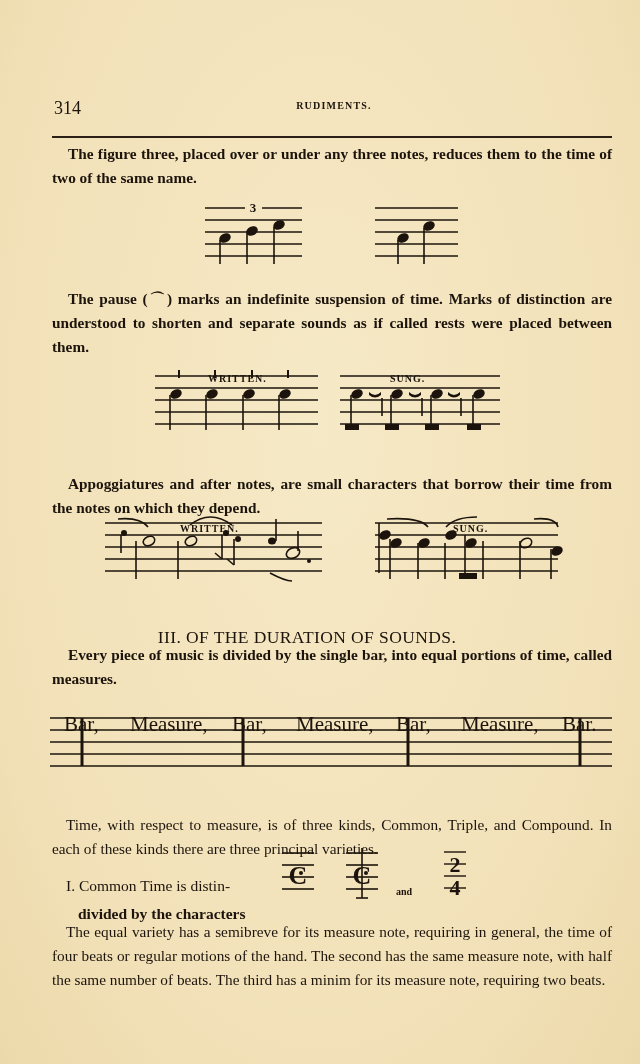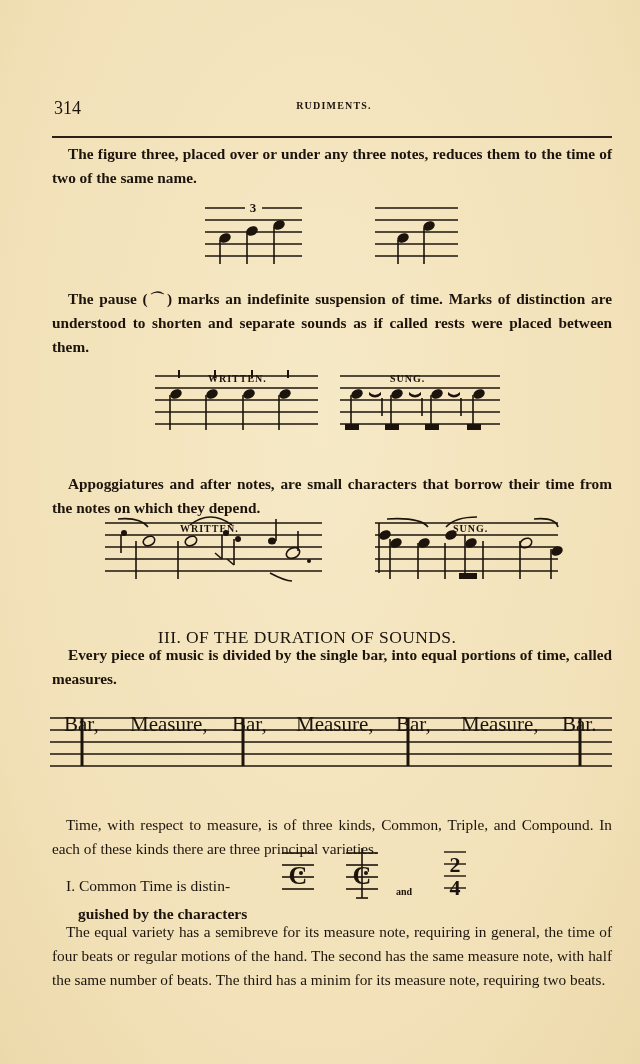--- a/index.html
+++ b/index.html
@@ -205,21 +205,21 @@
     <line x1="32" y1="5" x2="32" y2="53"></line>
     <line x1="193" y1="5" x2="193" y2="53"></line>
     <line x1="358" y1="5" x2="358" y2="53"></line>
     <line x1="530" y1="5" x2="530" y2="53"></line>
   </g>
 </svg>
 
 <p class="para" style="top:789px; left:52px; width:560px; font-weight:normal; text-indent:14px;margin-top:24px;">Time, with respect to measure, is of three kinds, Common, Triple, and Compound.  In each of these kinds there are three principal varieties.</p>
 
 <div class="abs ct1">I.  Common Time is distin-</div>
-<div class="abs ct2">guished by the characters</div>
+<div class="abs ct2">divided by the characters</div>
 <div class="abs and">and</div>
 
 <svg style="left:282px; top:850px;" width="40" height="50">
   <g stroke="#1c140c" stroke-width="1.6">
     <line x1="0" y1="3" x2="32" y2="3"></line>
     <line x1="0" y1="15" x2="32" y2="15"></line>
     <line x1="0" y1="27" x2="32" y2="27"></line>
     <line x1="0" y1="39" x2="32" y2="39"></line>
   </g>
   <text x="16" y="34" font-size="26" font-weight="bold" text-anchor="middle" font-family="Liberation Serif, serif" fill="#1c140c">C</text>

